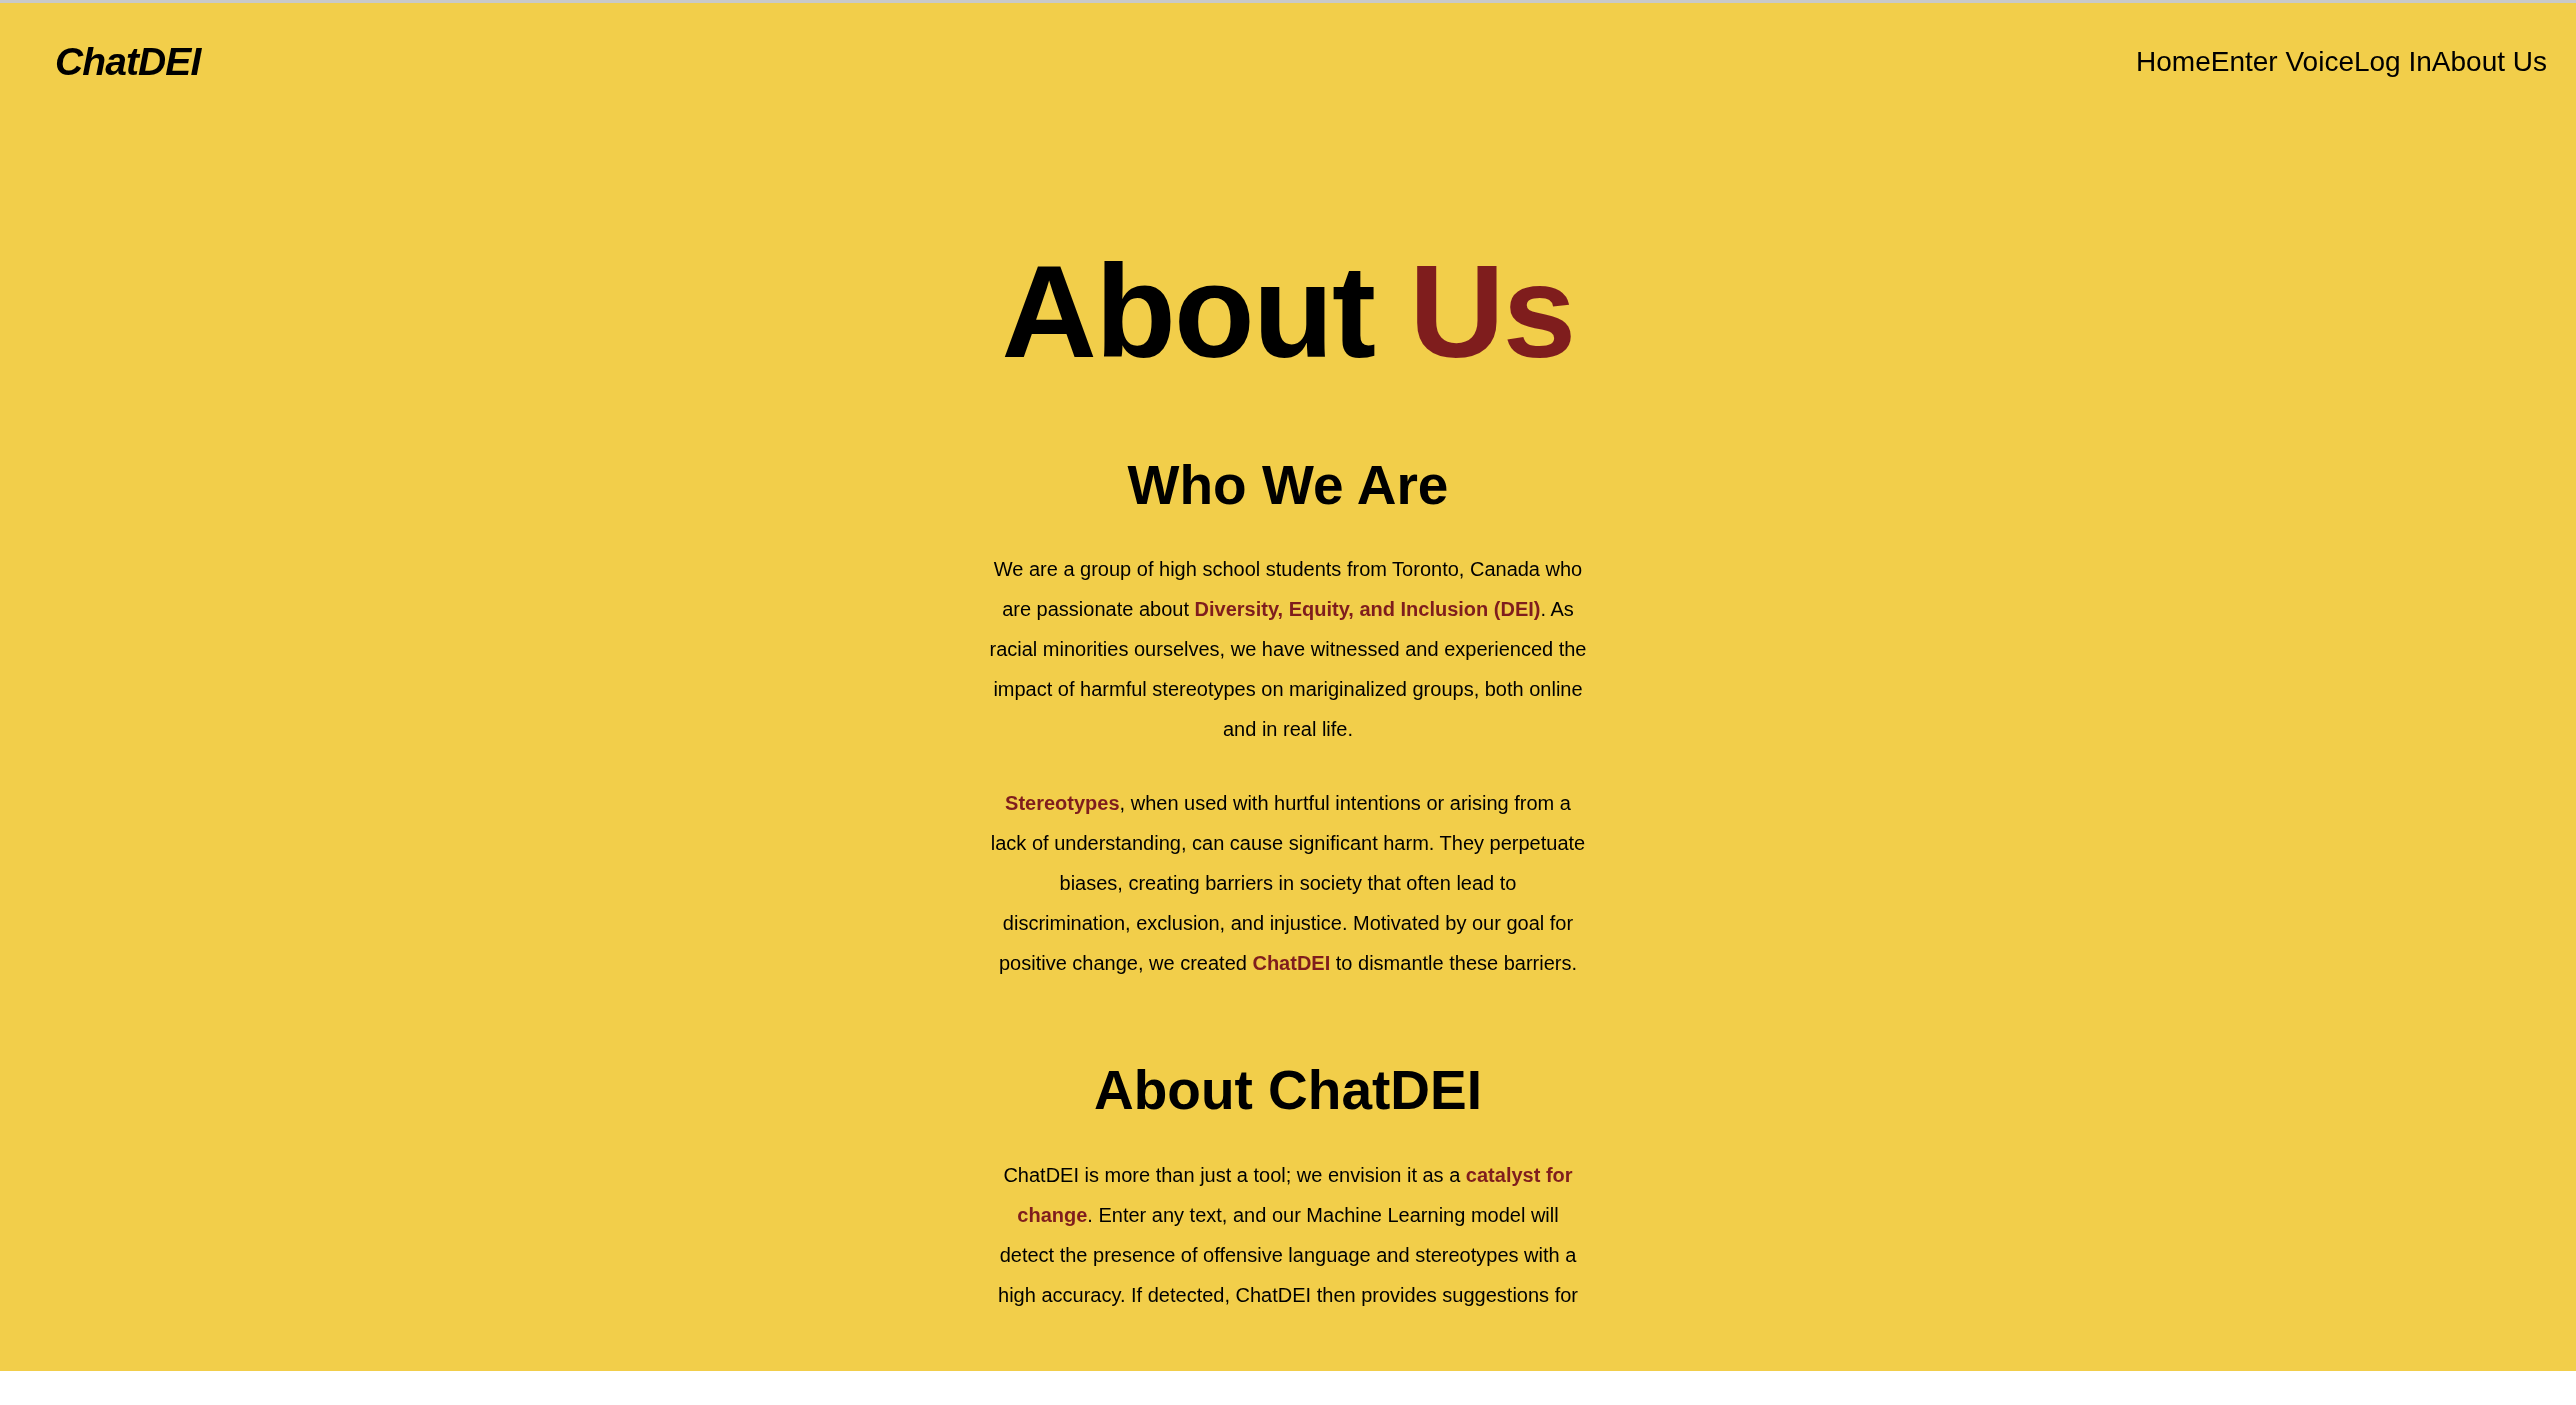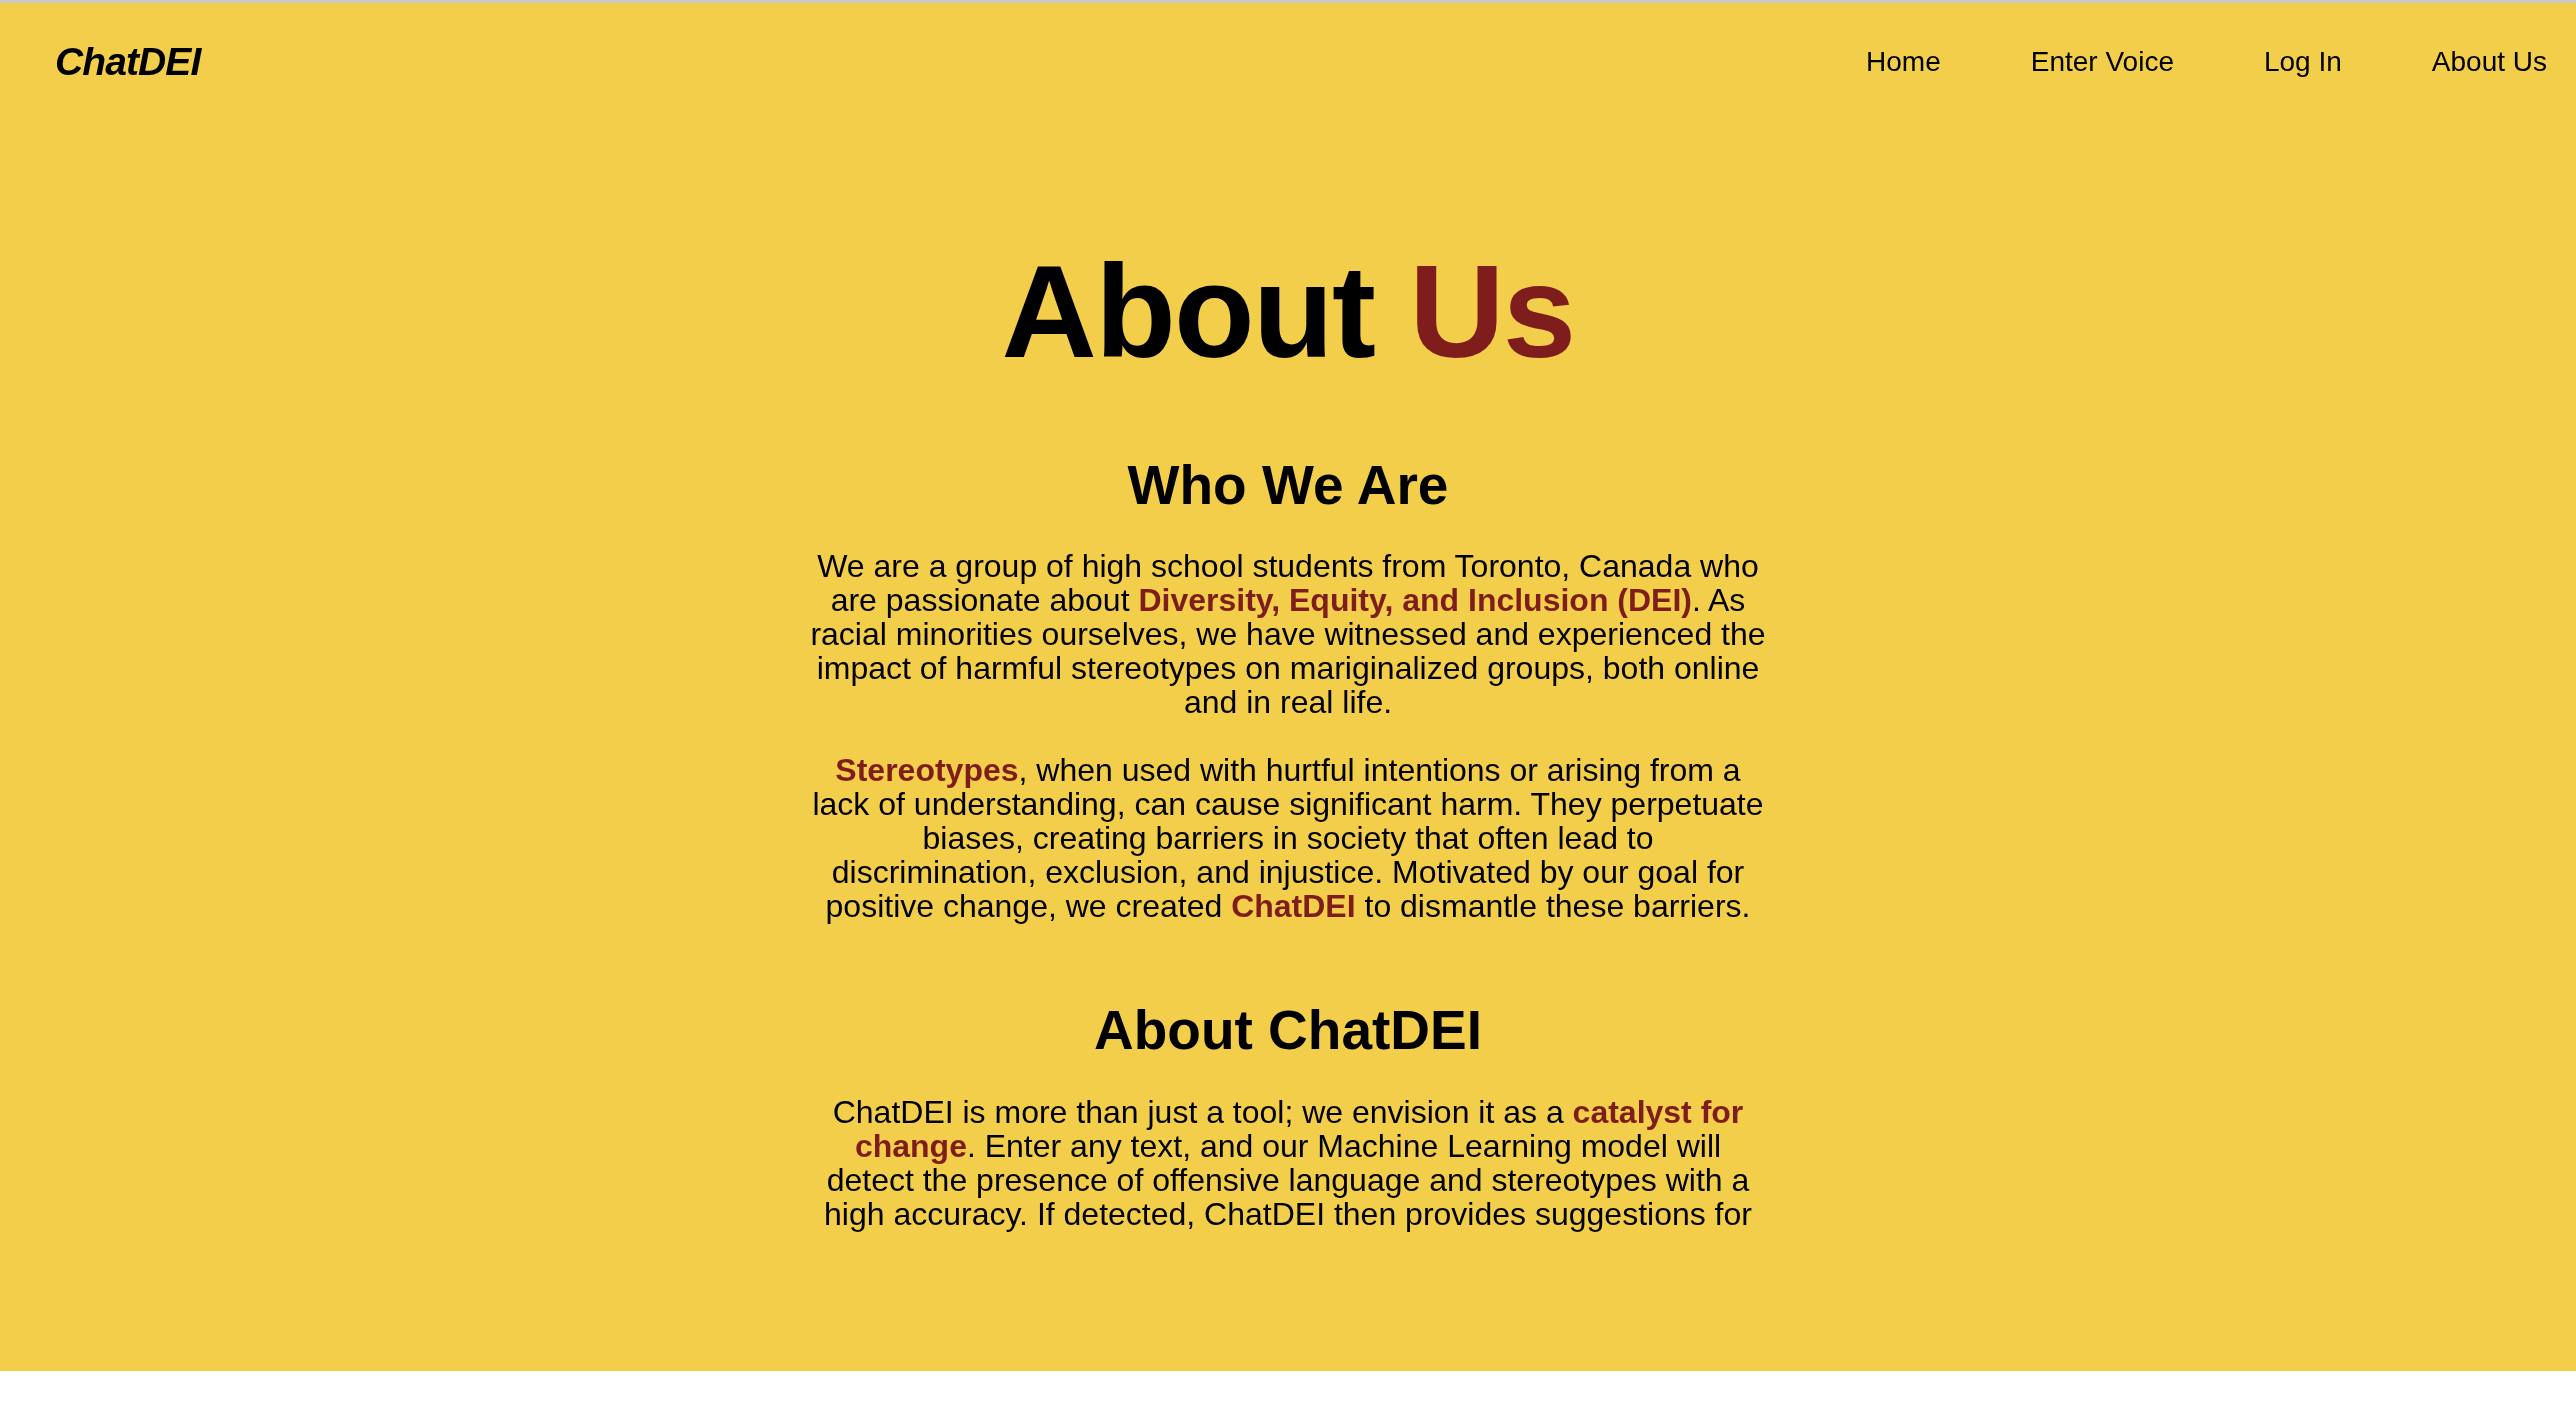--- a/index.html
+++ b/index.html
@@ -27,21 +27,20 @@
   }
   .logo {
     font-size: 39px;
     font-weight: bold;
     font-style: italic;
     letter-spacing: -0.9px;
     cursor: pointer;
   }
   .nav {
     display: flex;
-    gap: 90px;
     font-size: 28px;
   }
   .nav-item { cursor: pointer; white-space: nowrap; }
   
   .content {
     width: 1278px;
     margin: 0 auto;
     text-align: center;
   }
   .page-title {
@@ -53,22 +52,22 @@
   }
   .accent { color: #7f1d1d; }
   .section-heading {
     font-size: 55px;
     font-weight: bold;
     line-height: 1.1;
     margin: 77px 0 0 0;
   }
   .section-heading.first { margin-top: 77px; }
   .section-text {
-    font-size: 32px;
-    line-height: 34px;
+    font-size: 20px;
+    line-height: 40px;
     margin: 34px 0 0 0;
     white-space: pre-line;
   }
   .section-text .accent { font-weight: bold; }
 </style>
 </head>
 <body>
 
 <div class="screen">
   <div class="top-strip"></div>

